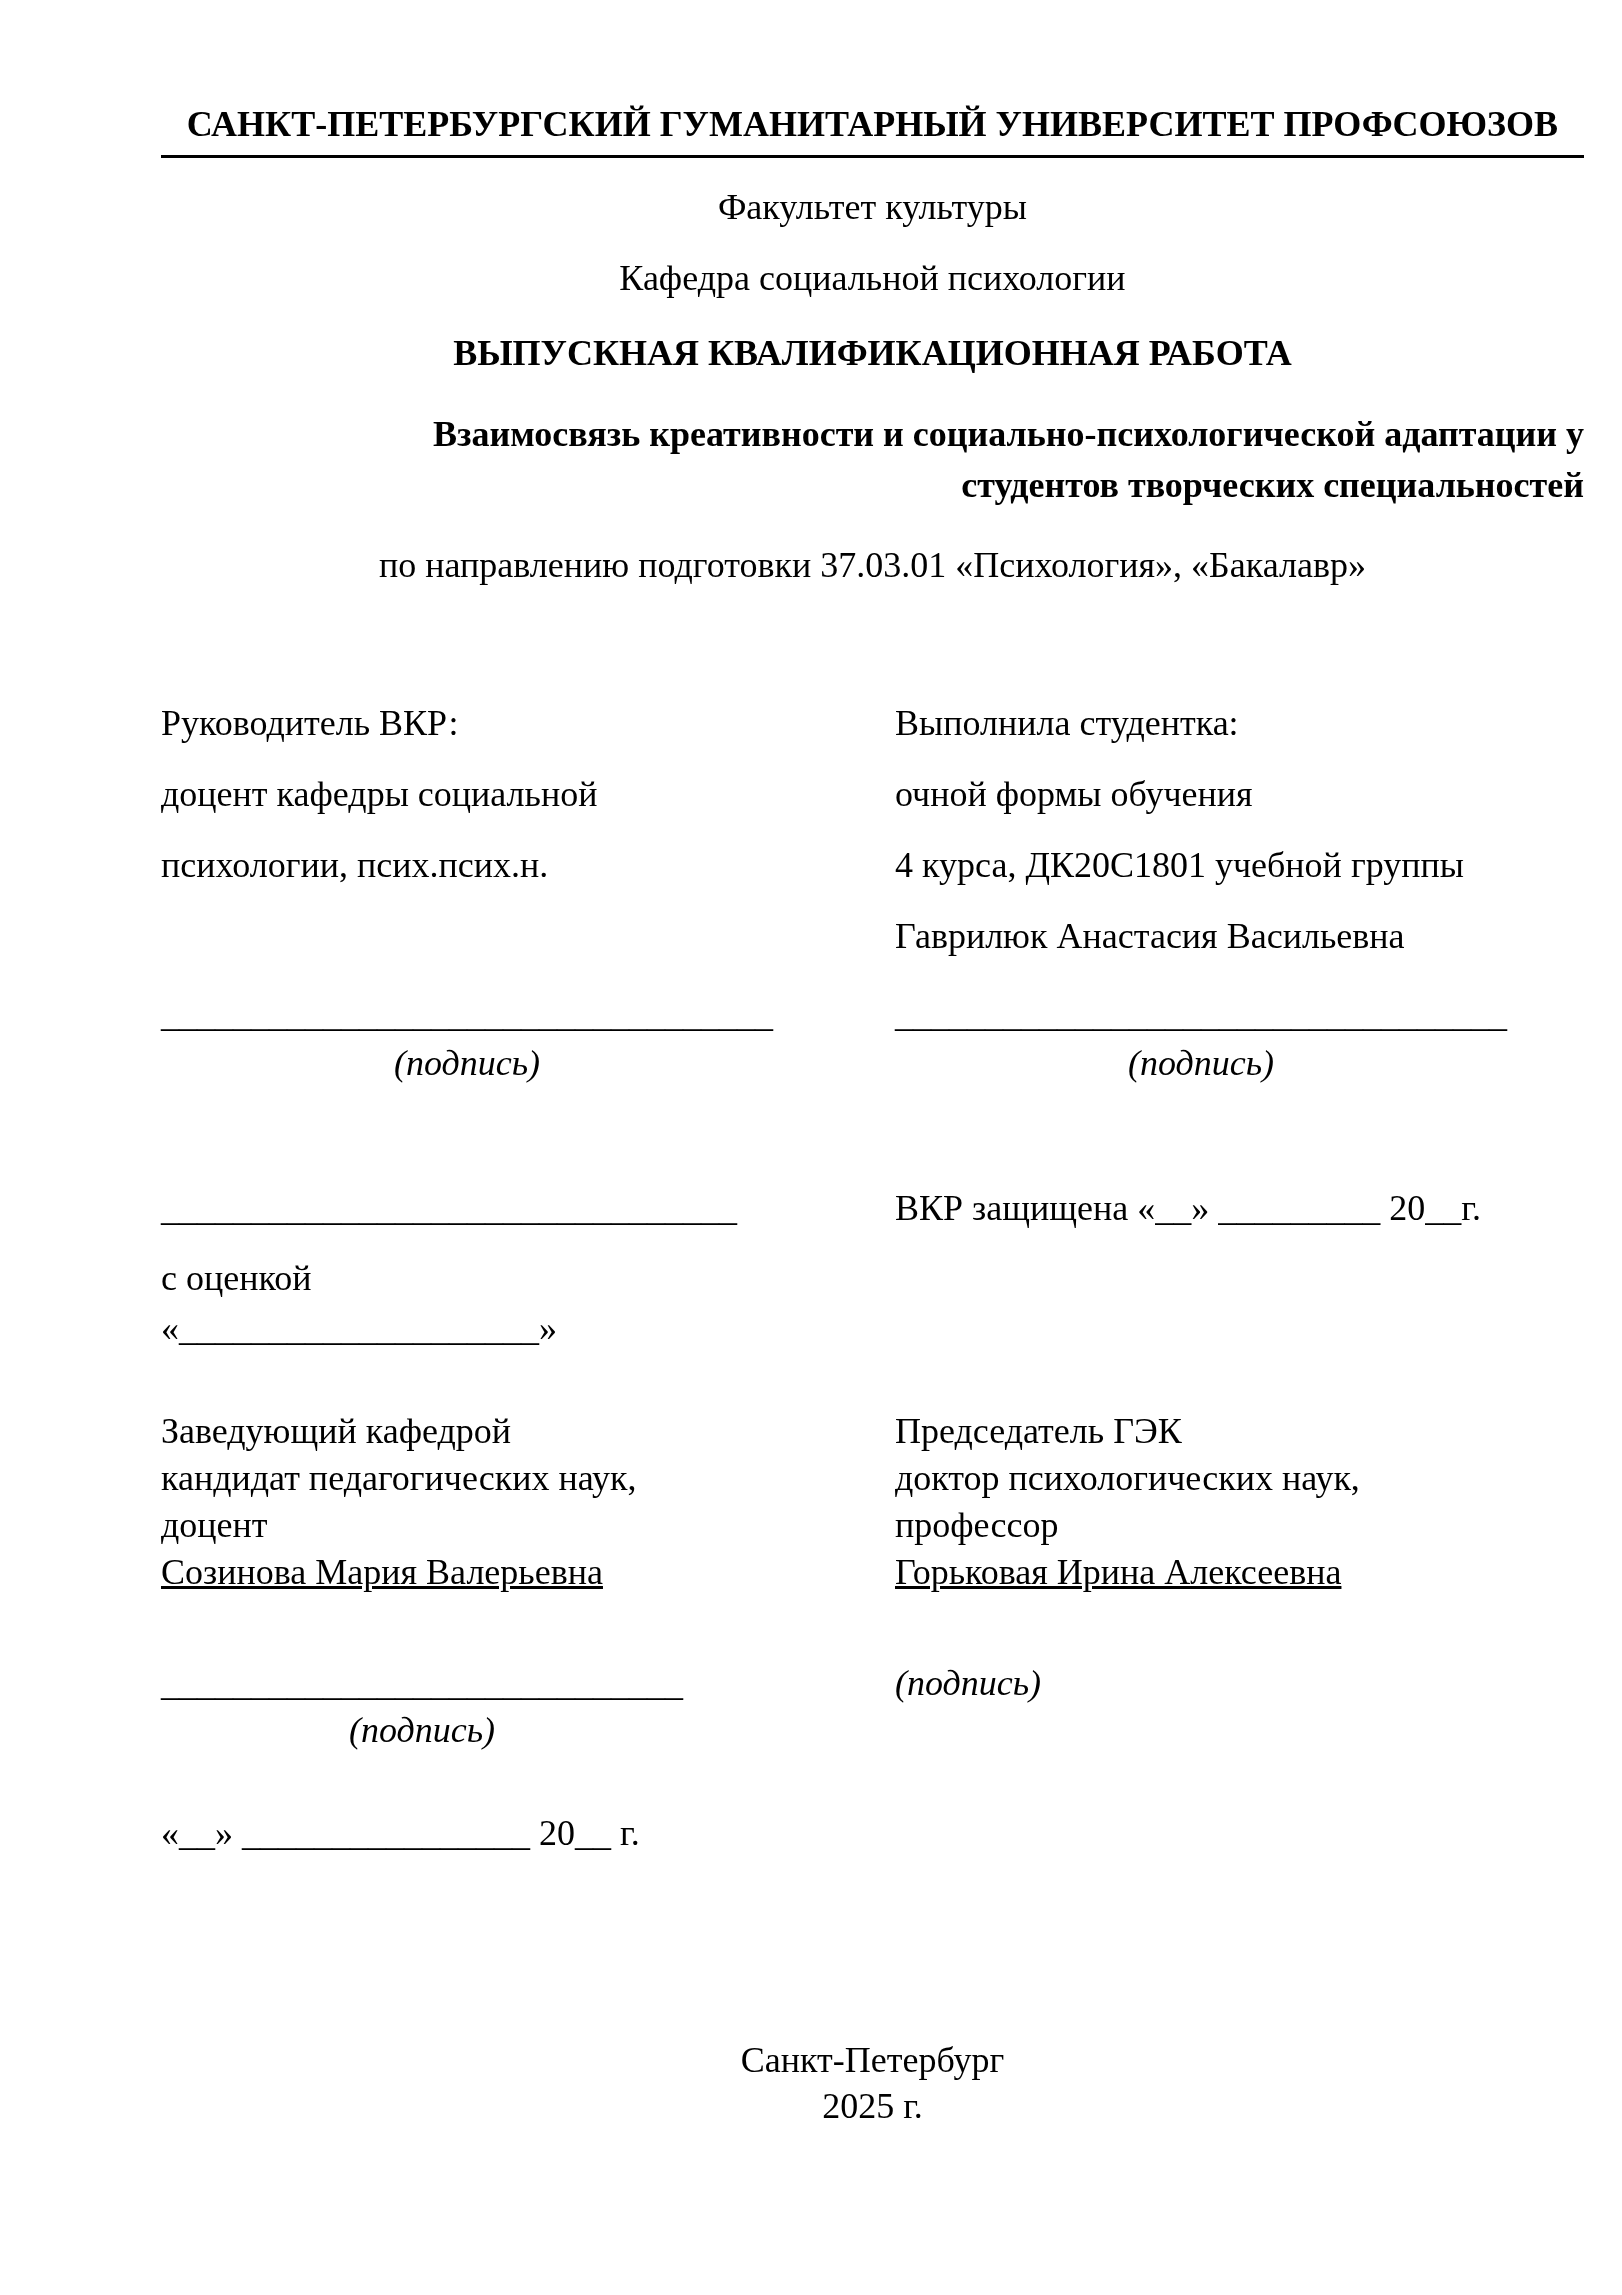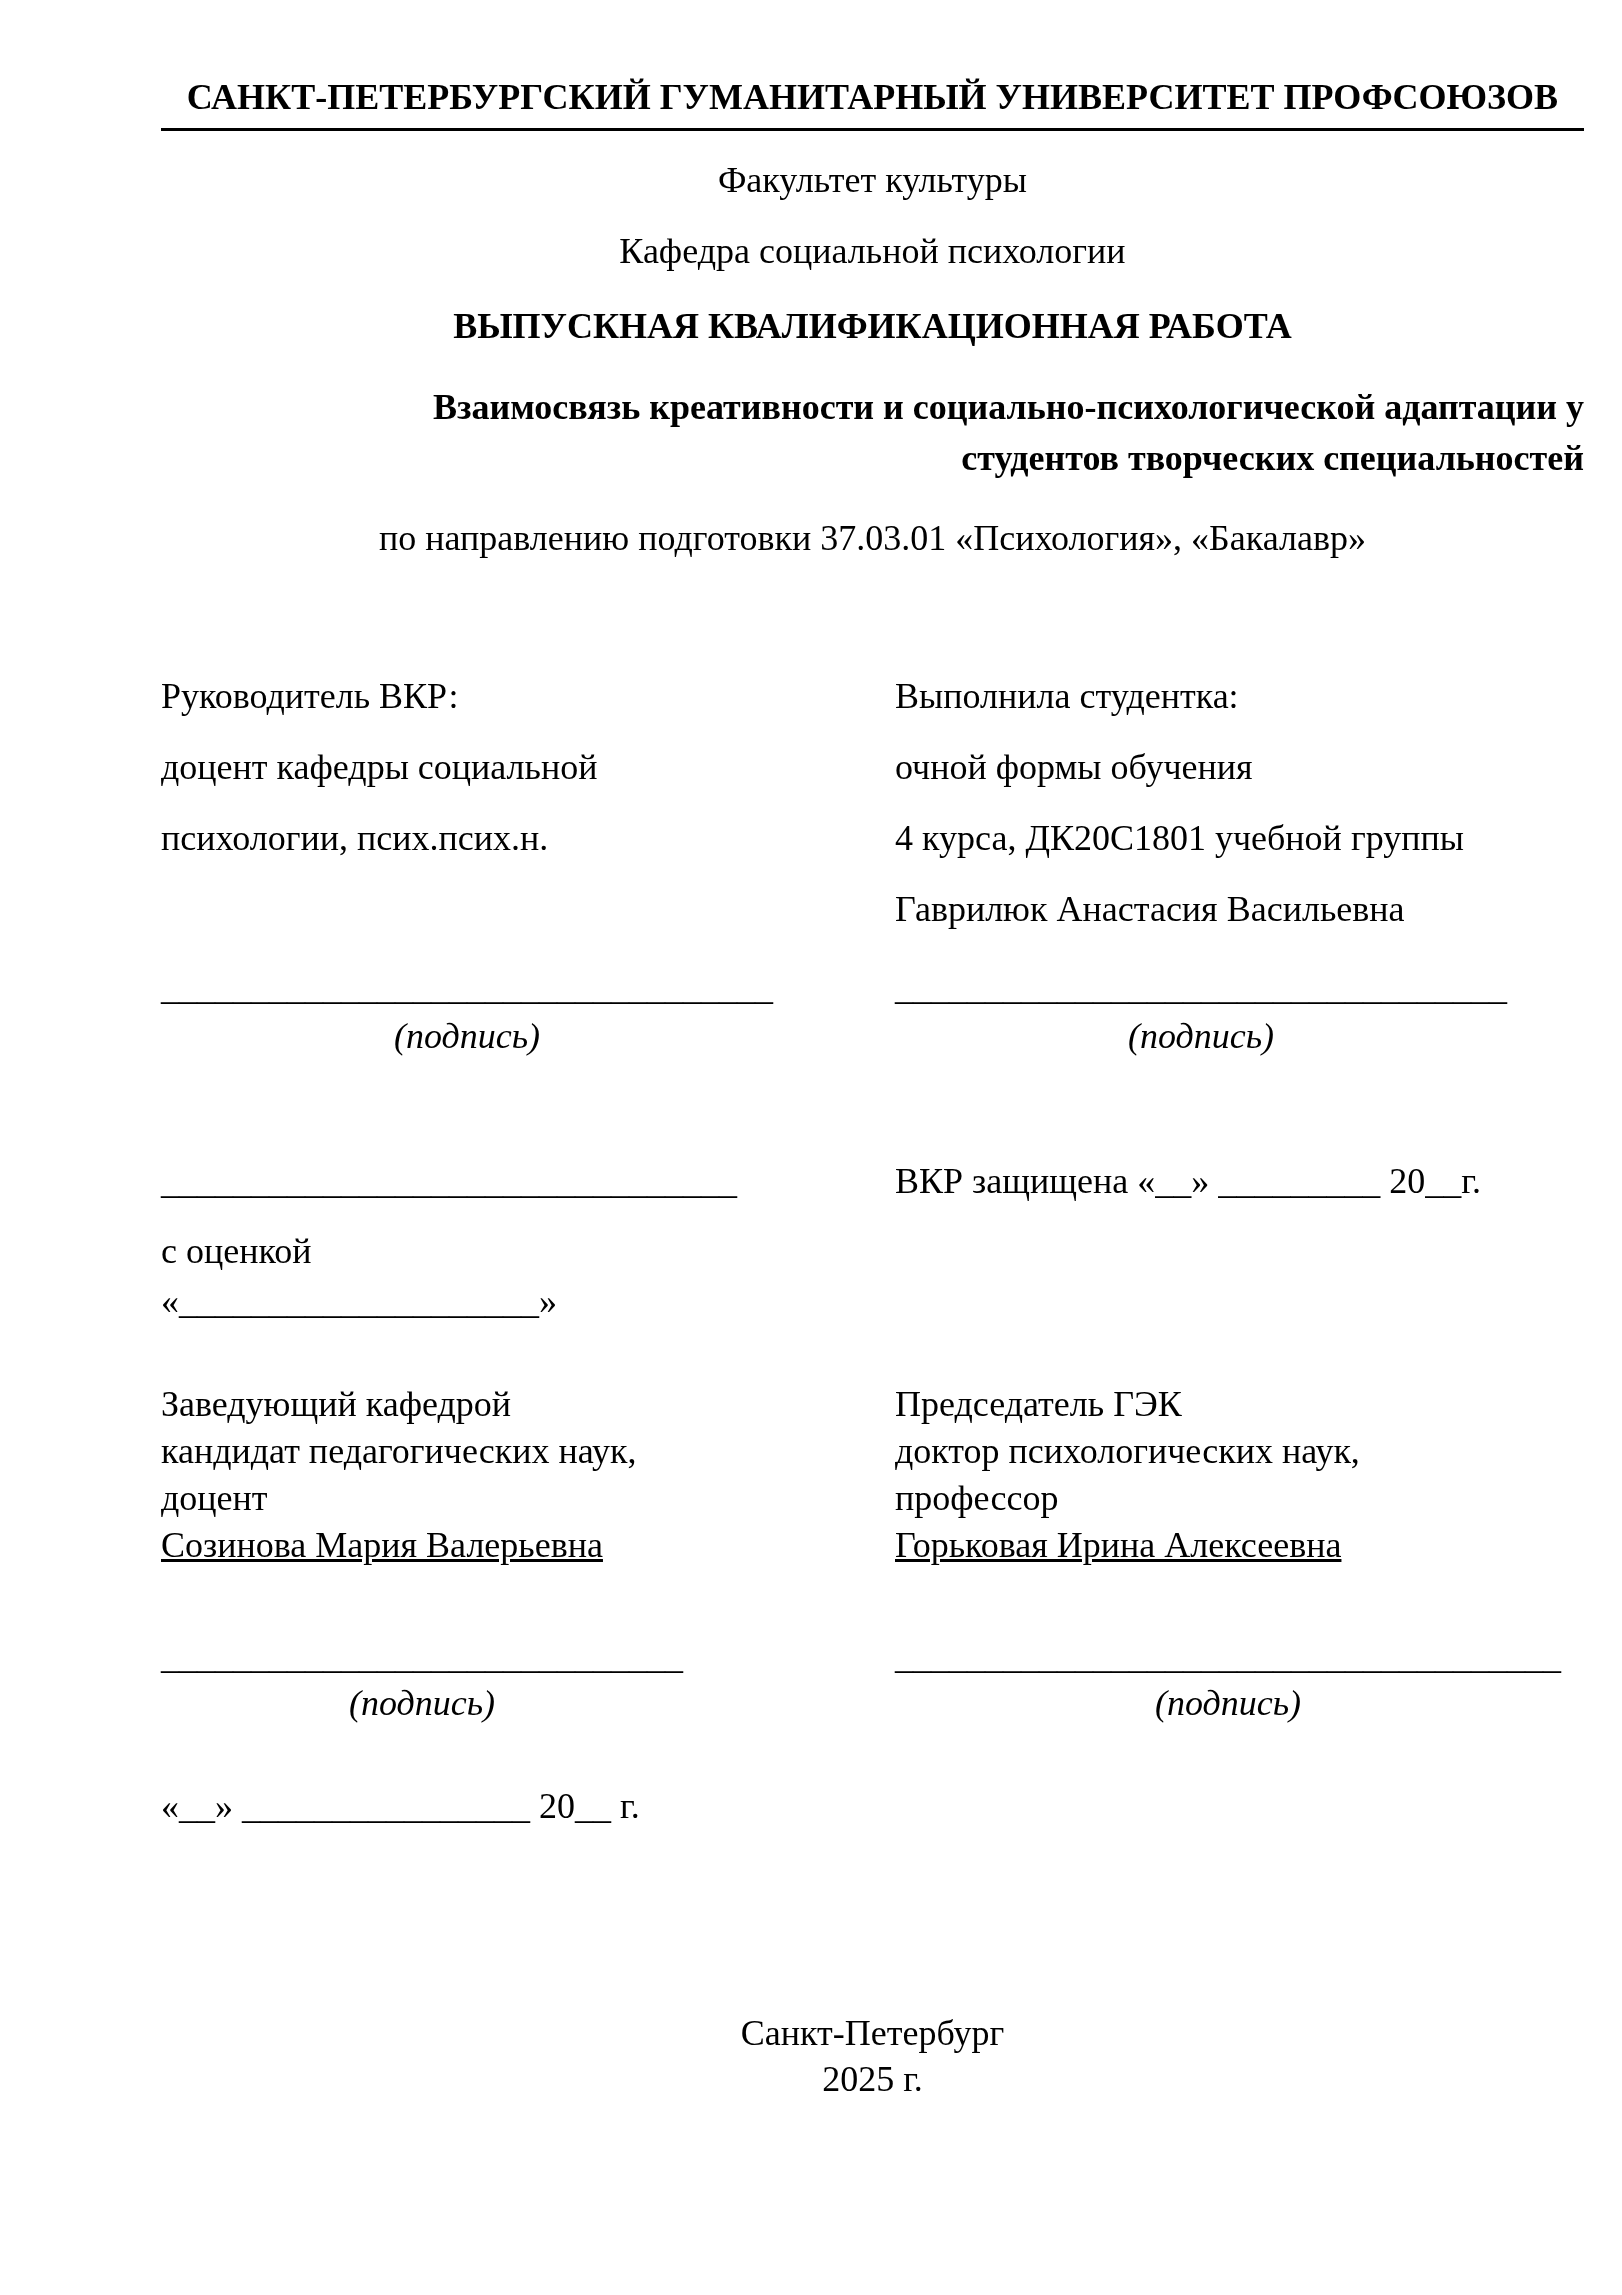--- a/index.html
+++ b/index.html
@@ -5,21 +5,21 @@
   * { margin: 0; padding: 0; box-sizing: border-box; }
   html, body { background: #ffffff; }
   body {
     width: 1623px;
     height: 2295px;
     font-family: "Liberation Serif", serif;
     font-size: 36px;
     color: #000;
     overflow: hidden;
   }
-  .doc { padding: 75px 39px 0 161px; }
+  .doc { padding: 102px 39px 0 161px; }
   .italic { font-style: italic; }
 
   .univ-header {
     text-align: center;
     font-weight: bold;
     line-height: 44px;
     padding-bottom: 9.4px;
     border-bottom: 3.9px solid #000;
   }
   .faculty   { margin-top: 28px; line-height: 42px; text-align: center; }
@@ -135,21 +135,20 @@
 
   <div class="two-col sig-row2">
     <div class="col-left">
       <div class="sigblock">
         <div class="sig-line">_____________________________</div>
         <div class="sig-cap">(подпись)</div>
       </div>
     </div>
     <div class="col-right">
       <div class="sigblock">
-        <div class="sig-line">_____________________________________</div>
         <div class="sig-cap">(подпись)</div>
       </div>
     </div>
   </div>
 
   <div class="date-line">«__» ________________ 20__ г.</div>
 
   <div class="footer">
     <div>Санкт-Петербург</div>
     <div>2025 г.</div>

